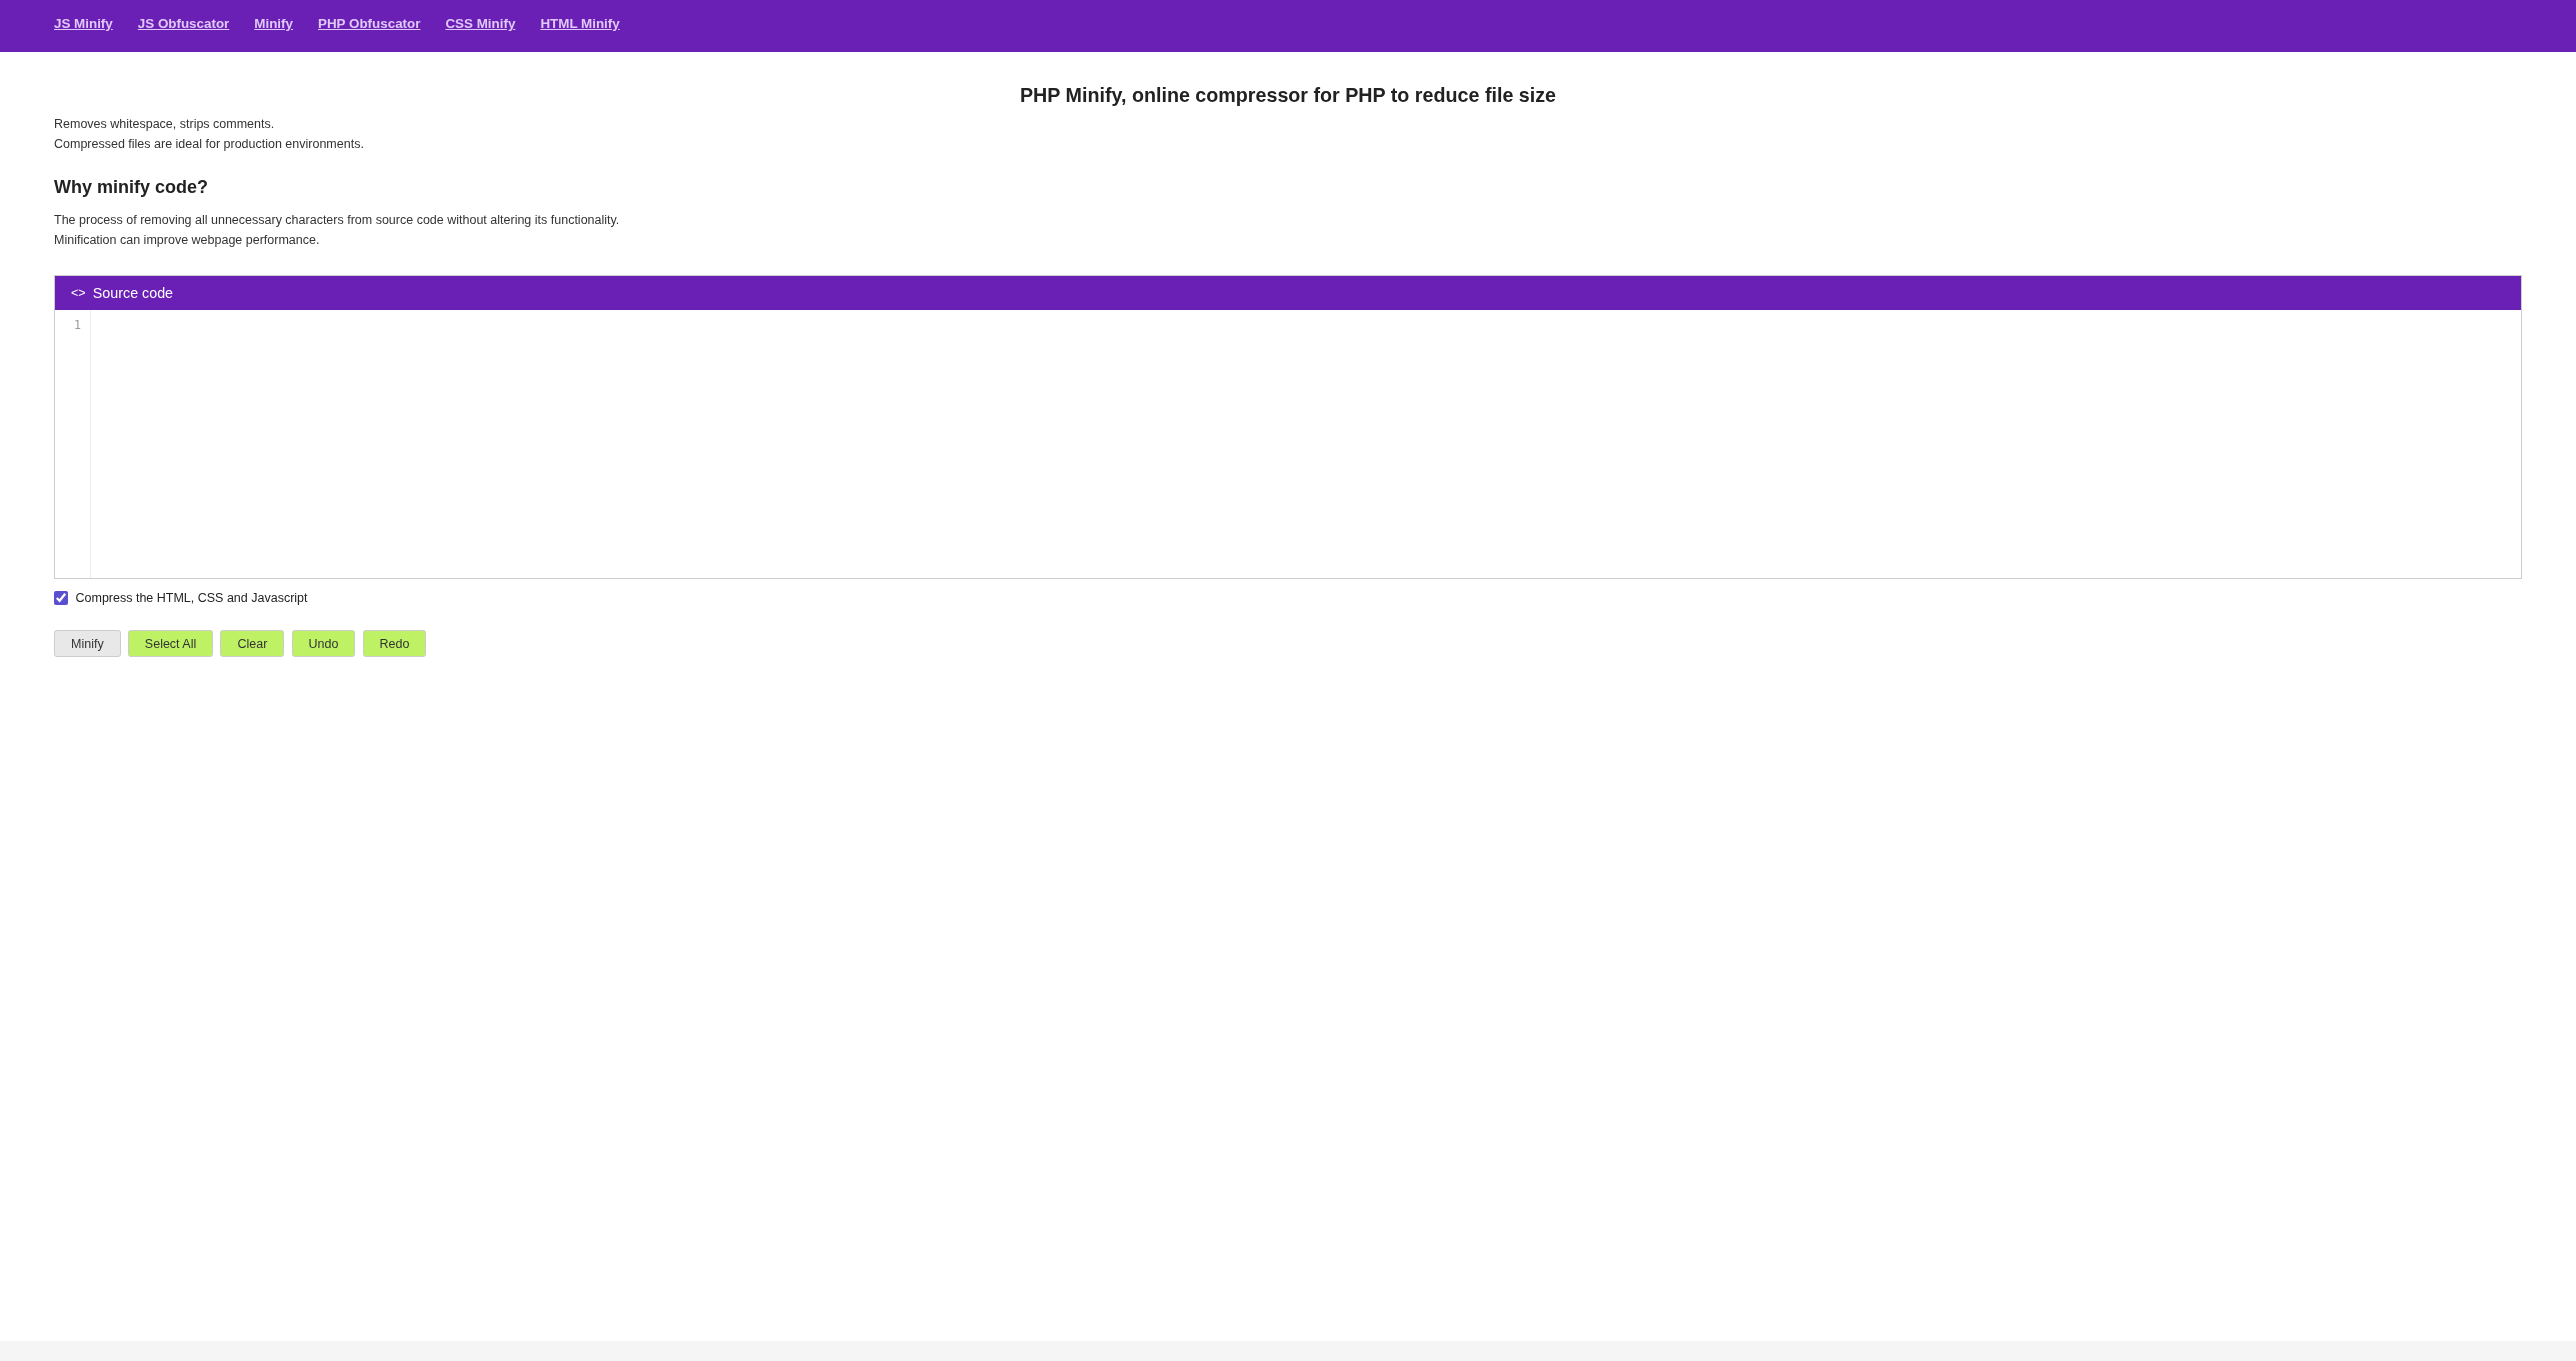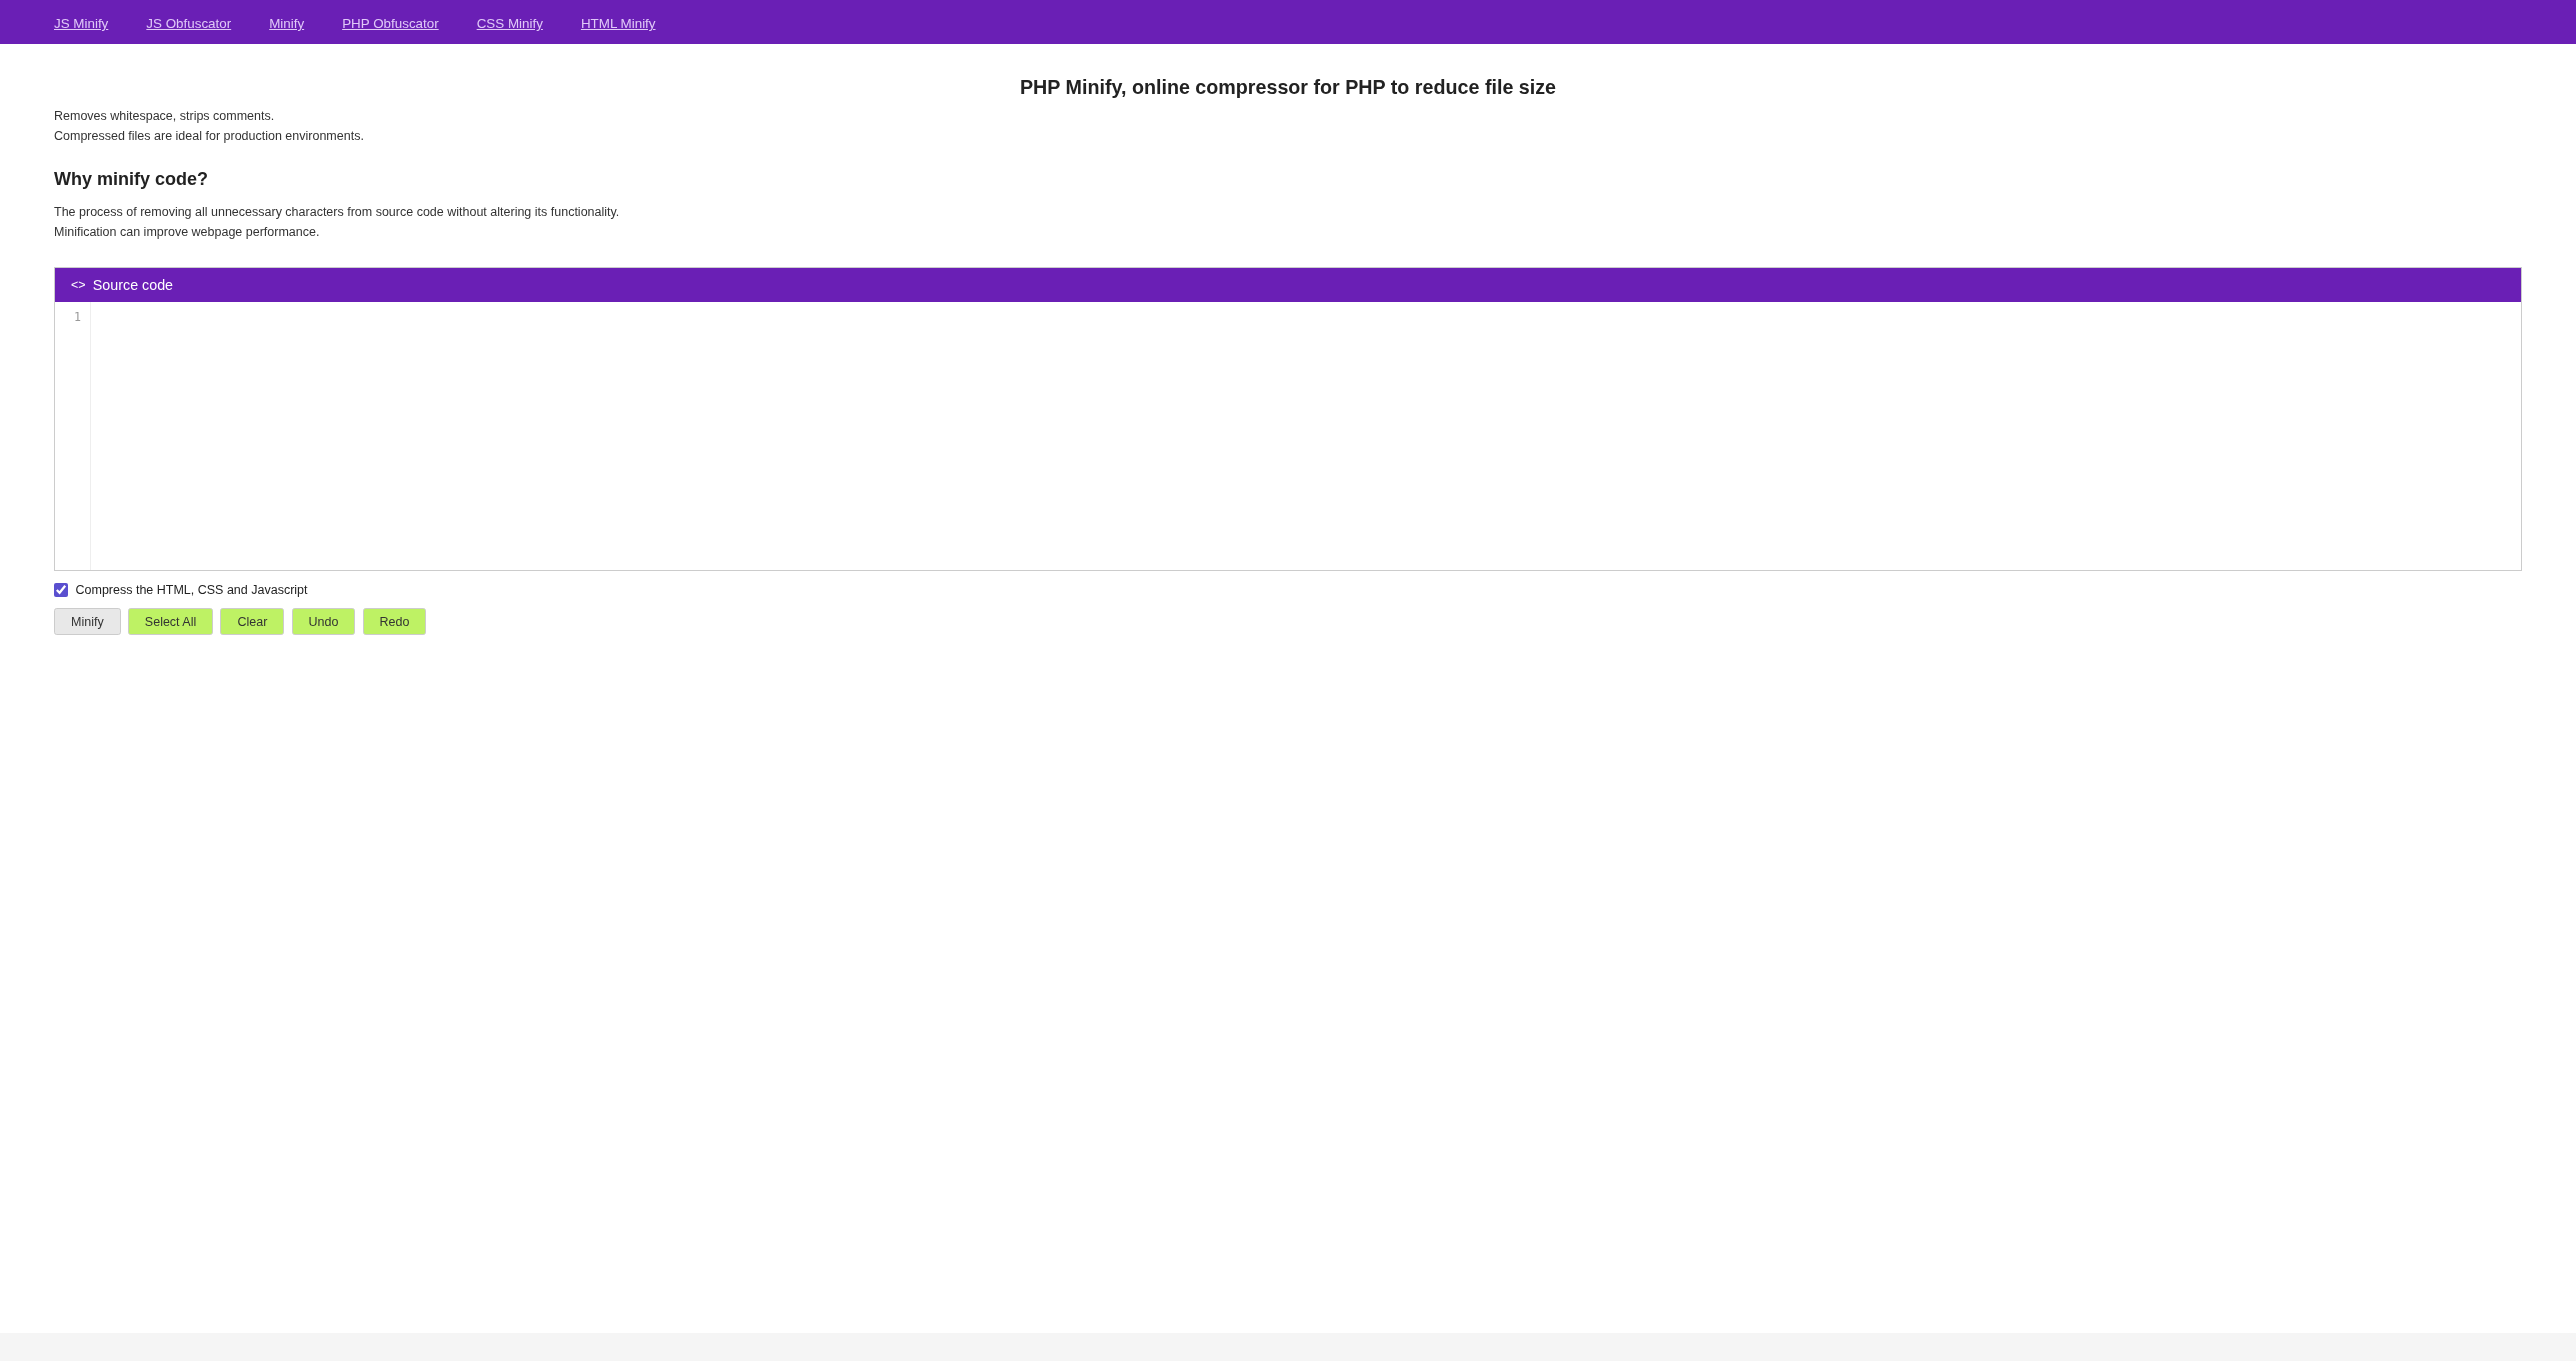--- a/index.html
+++ b/index.html
@@ -23,22 +23,23 @@
 
     #header-title {
       color: #fff;
       font-size: 25px;
       font-weight: bold;
       margin-bottom: 12.5px;
     }
 
     #nav {
       display: flex;
-      gap: 38px;
-      padding-bottom: 0;
+      gap: 25px;
+      padding-bottom: 8px;
+      font-weight: bold;
     }
 
     .nav-link {
       color: #e0c8f8;
       text-decoration: underline;
       font-size: 13.4px;
       cursor: pointer;
       padding-bottom: 12.5px;
       display: inline-block;
     }
@@ -127,21 +128,21 @@
       line-height: 1.5;
       color: #333;
       min-height: 268px;
     }
 
     
     #checkbox-row {
       display: flex;
       align-items: center;
       gap: 7.2px;
-      margin-bottom: 11px;
+      margin-bottom: 25px;
     }
 
     #compress-checkbox {
       width: 14.3px;
       height: 14.3px;
       accent-color: #5a4fcf;
       cursor: pointer;
     }
 
     #compress-label {

